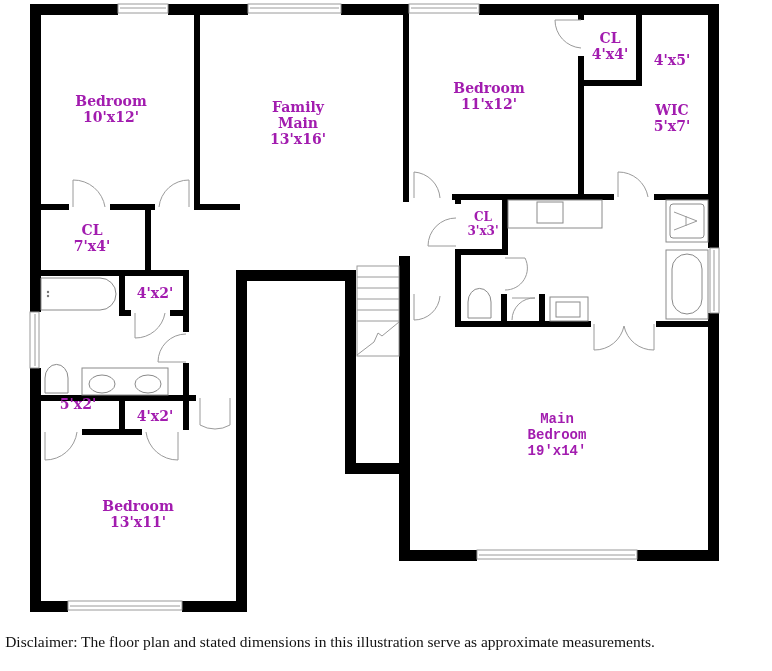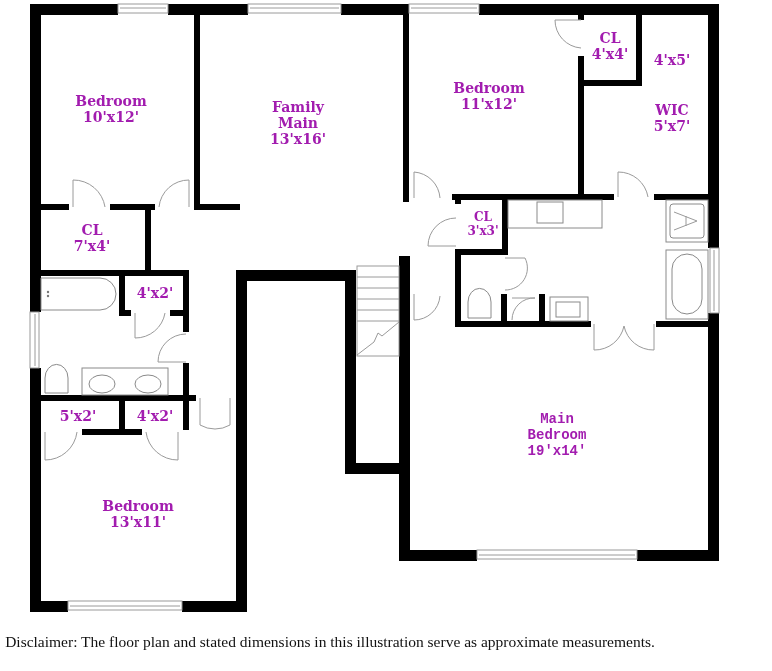--- a/index.html
+++ b/index.html
@@ -207,21 +207,21 @@
   <span>CL</span>
   <span>7'x4'</span>
 </div>
 <div class="room-label" style="left:483px; top:210px; font-size:12px; line-height:14px;">
   <span>CL</span>
   <span>3'x3'</span>
 </div>
 <div class="room-label" style="left:155px; top:285px;">
   <span>4'x2'</span>
 </div>
-<div class="room-label" style="left:78px; top:408px;">
+<div class="room-label" style="left:78px; top:396px;">
   <span>5'x2'</span>
 </div>
 <div class="room-label" style="left:155px; top:408px;">
   <span>4'x2'</span>
 </div>
 <div class="room-label" style="left:557px; top:411px;font-family:Liberation Mono, monospace;">
   <span>Main</span>
   <span>Bedroom</span>
   <span>19'x14'</span>
 </div>

